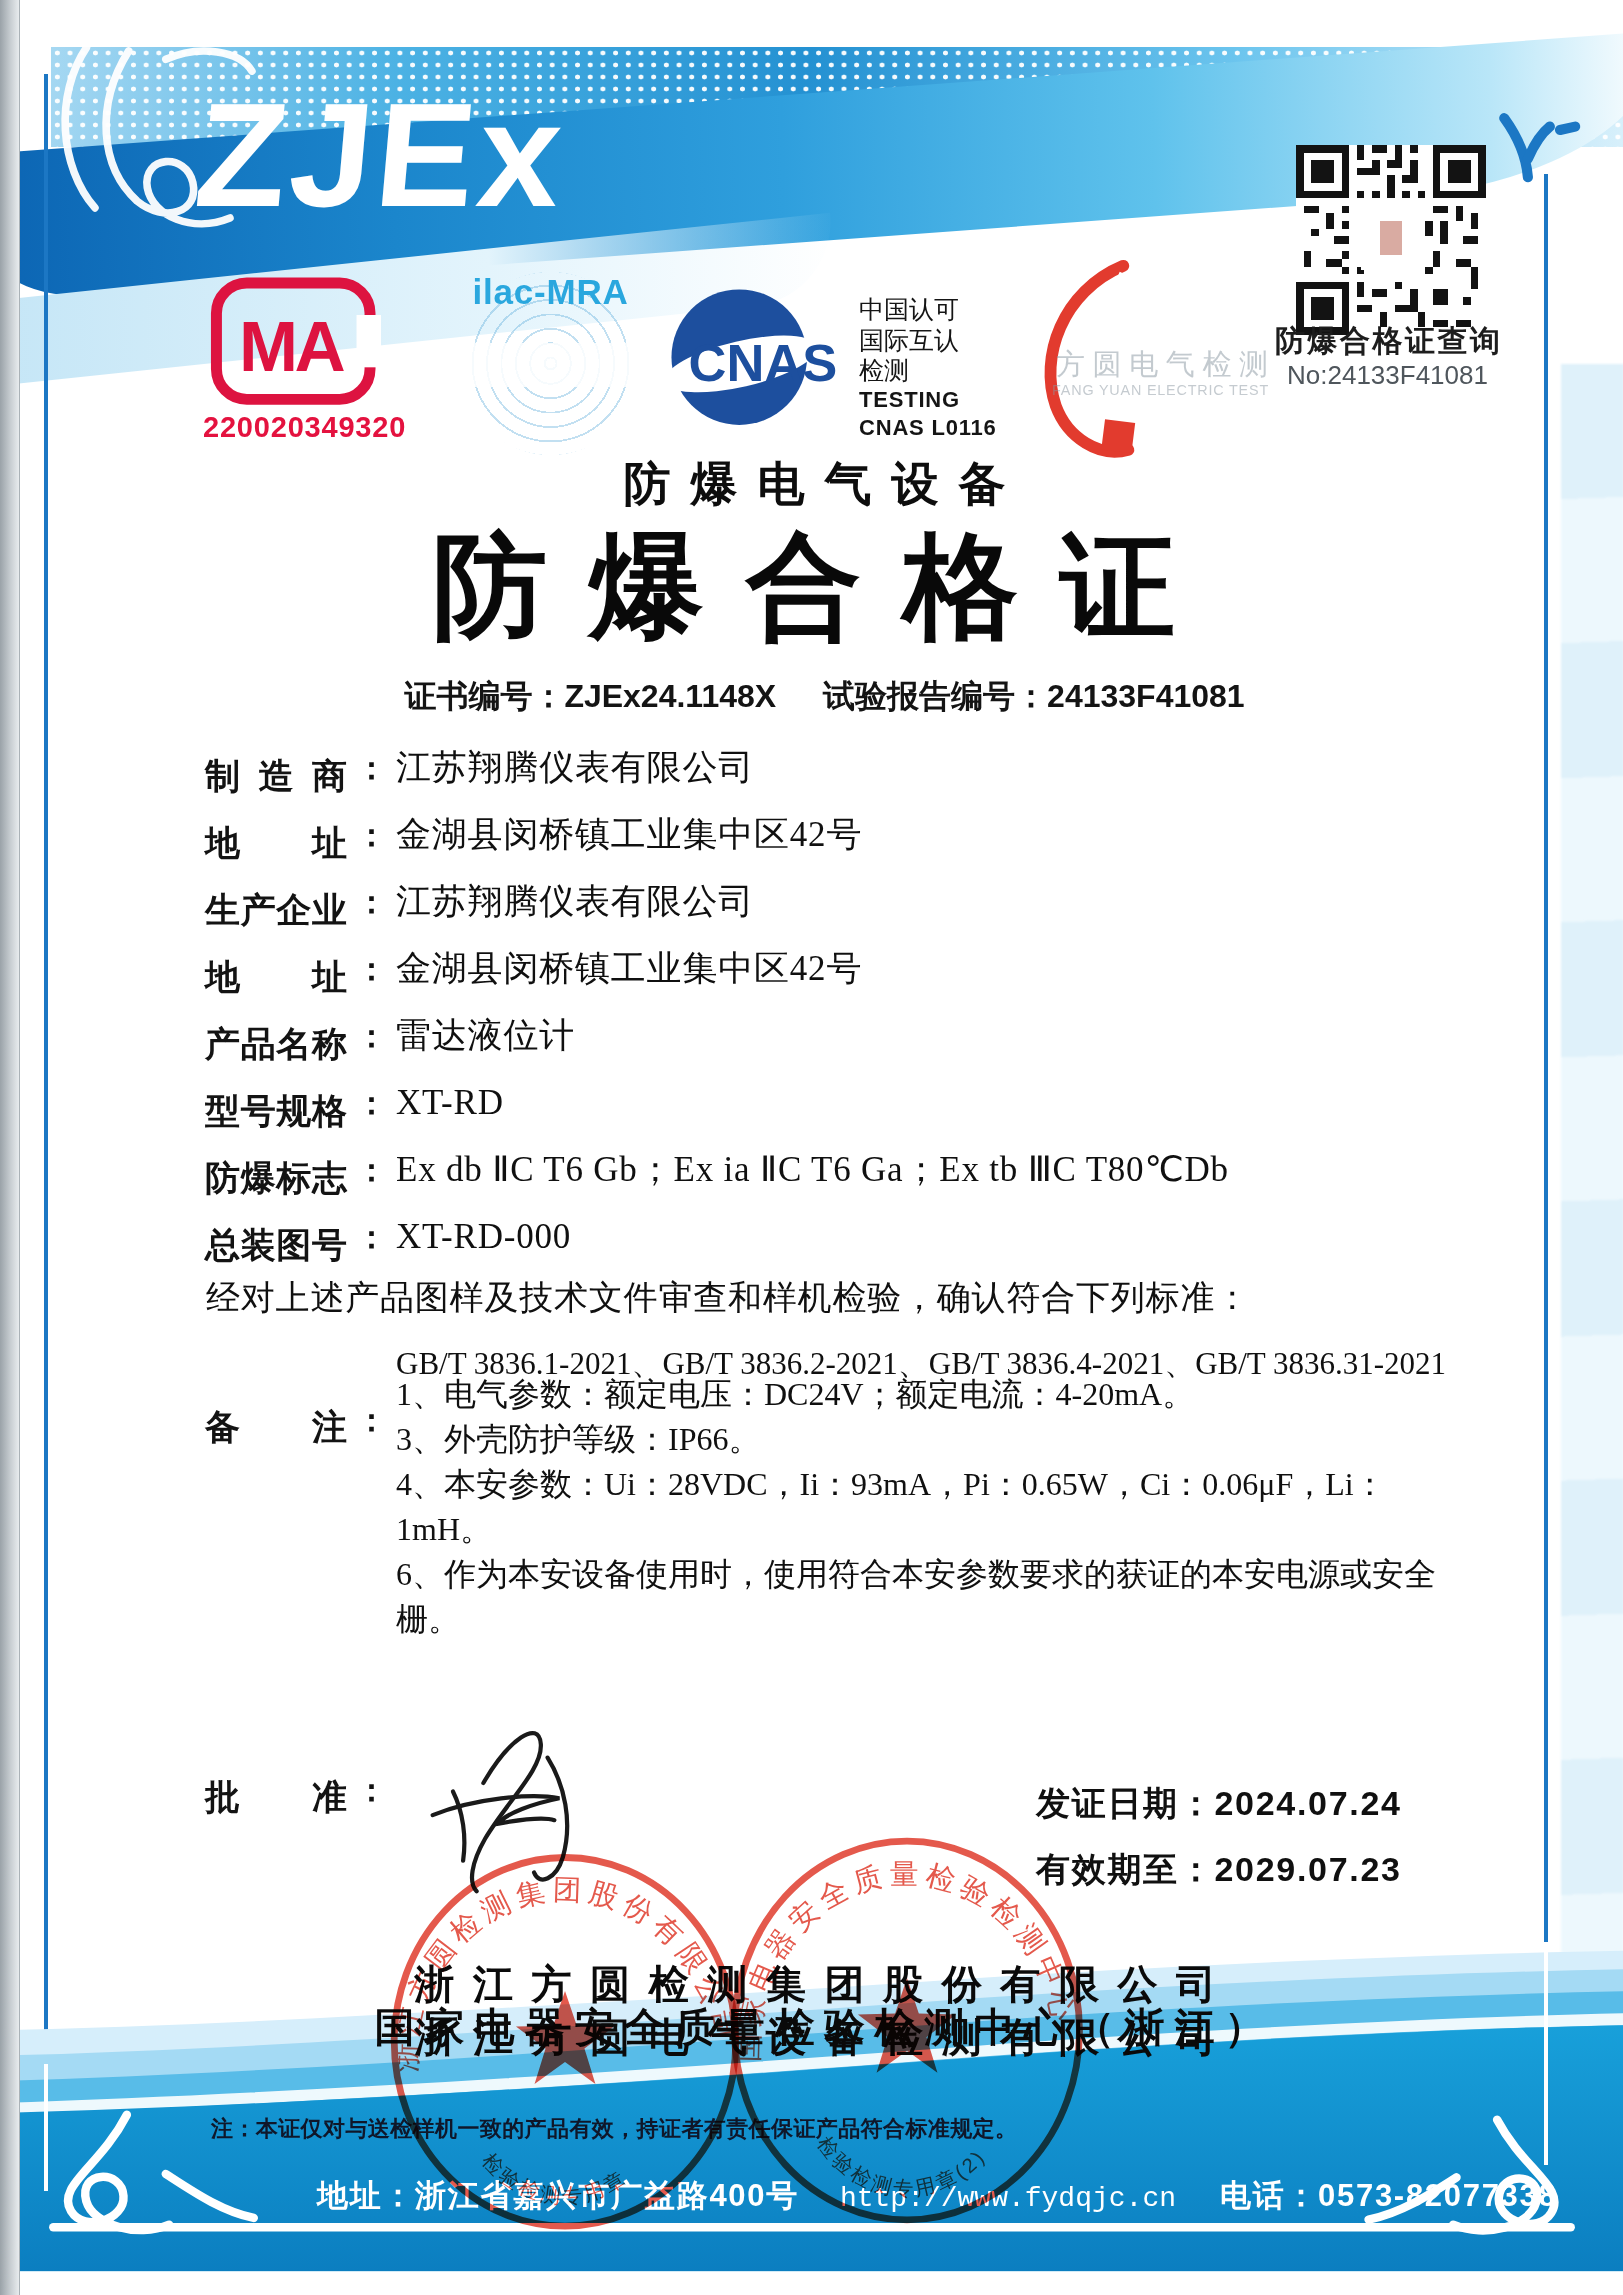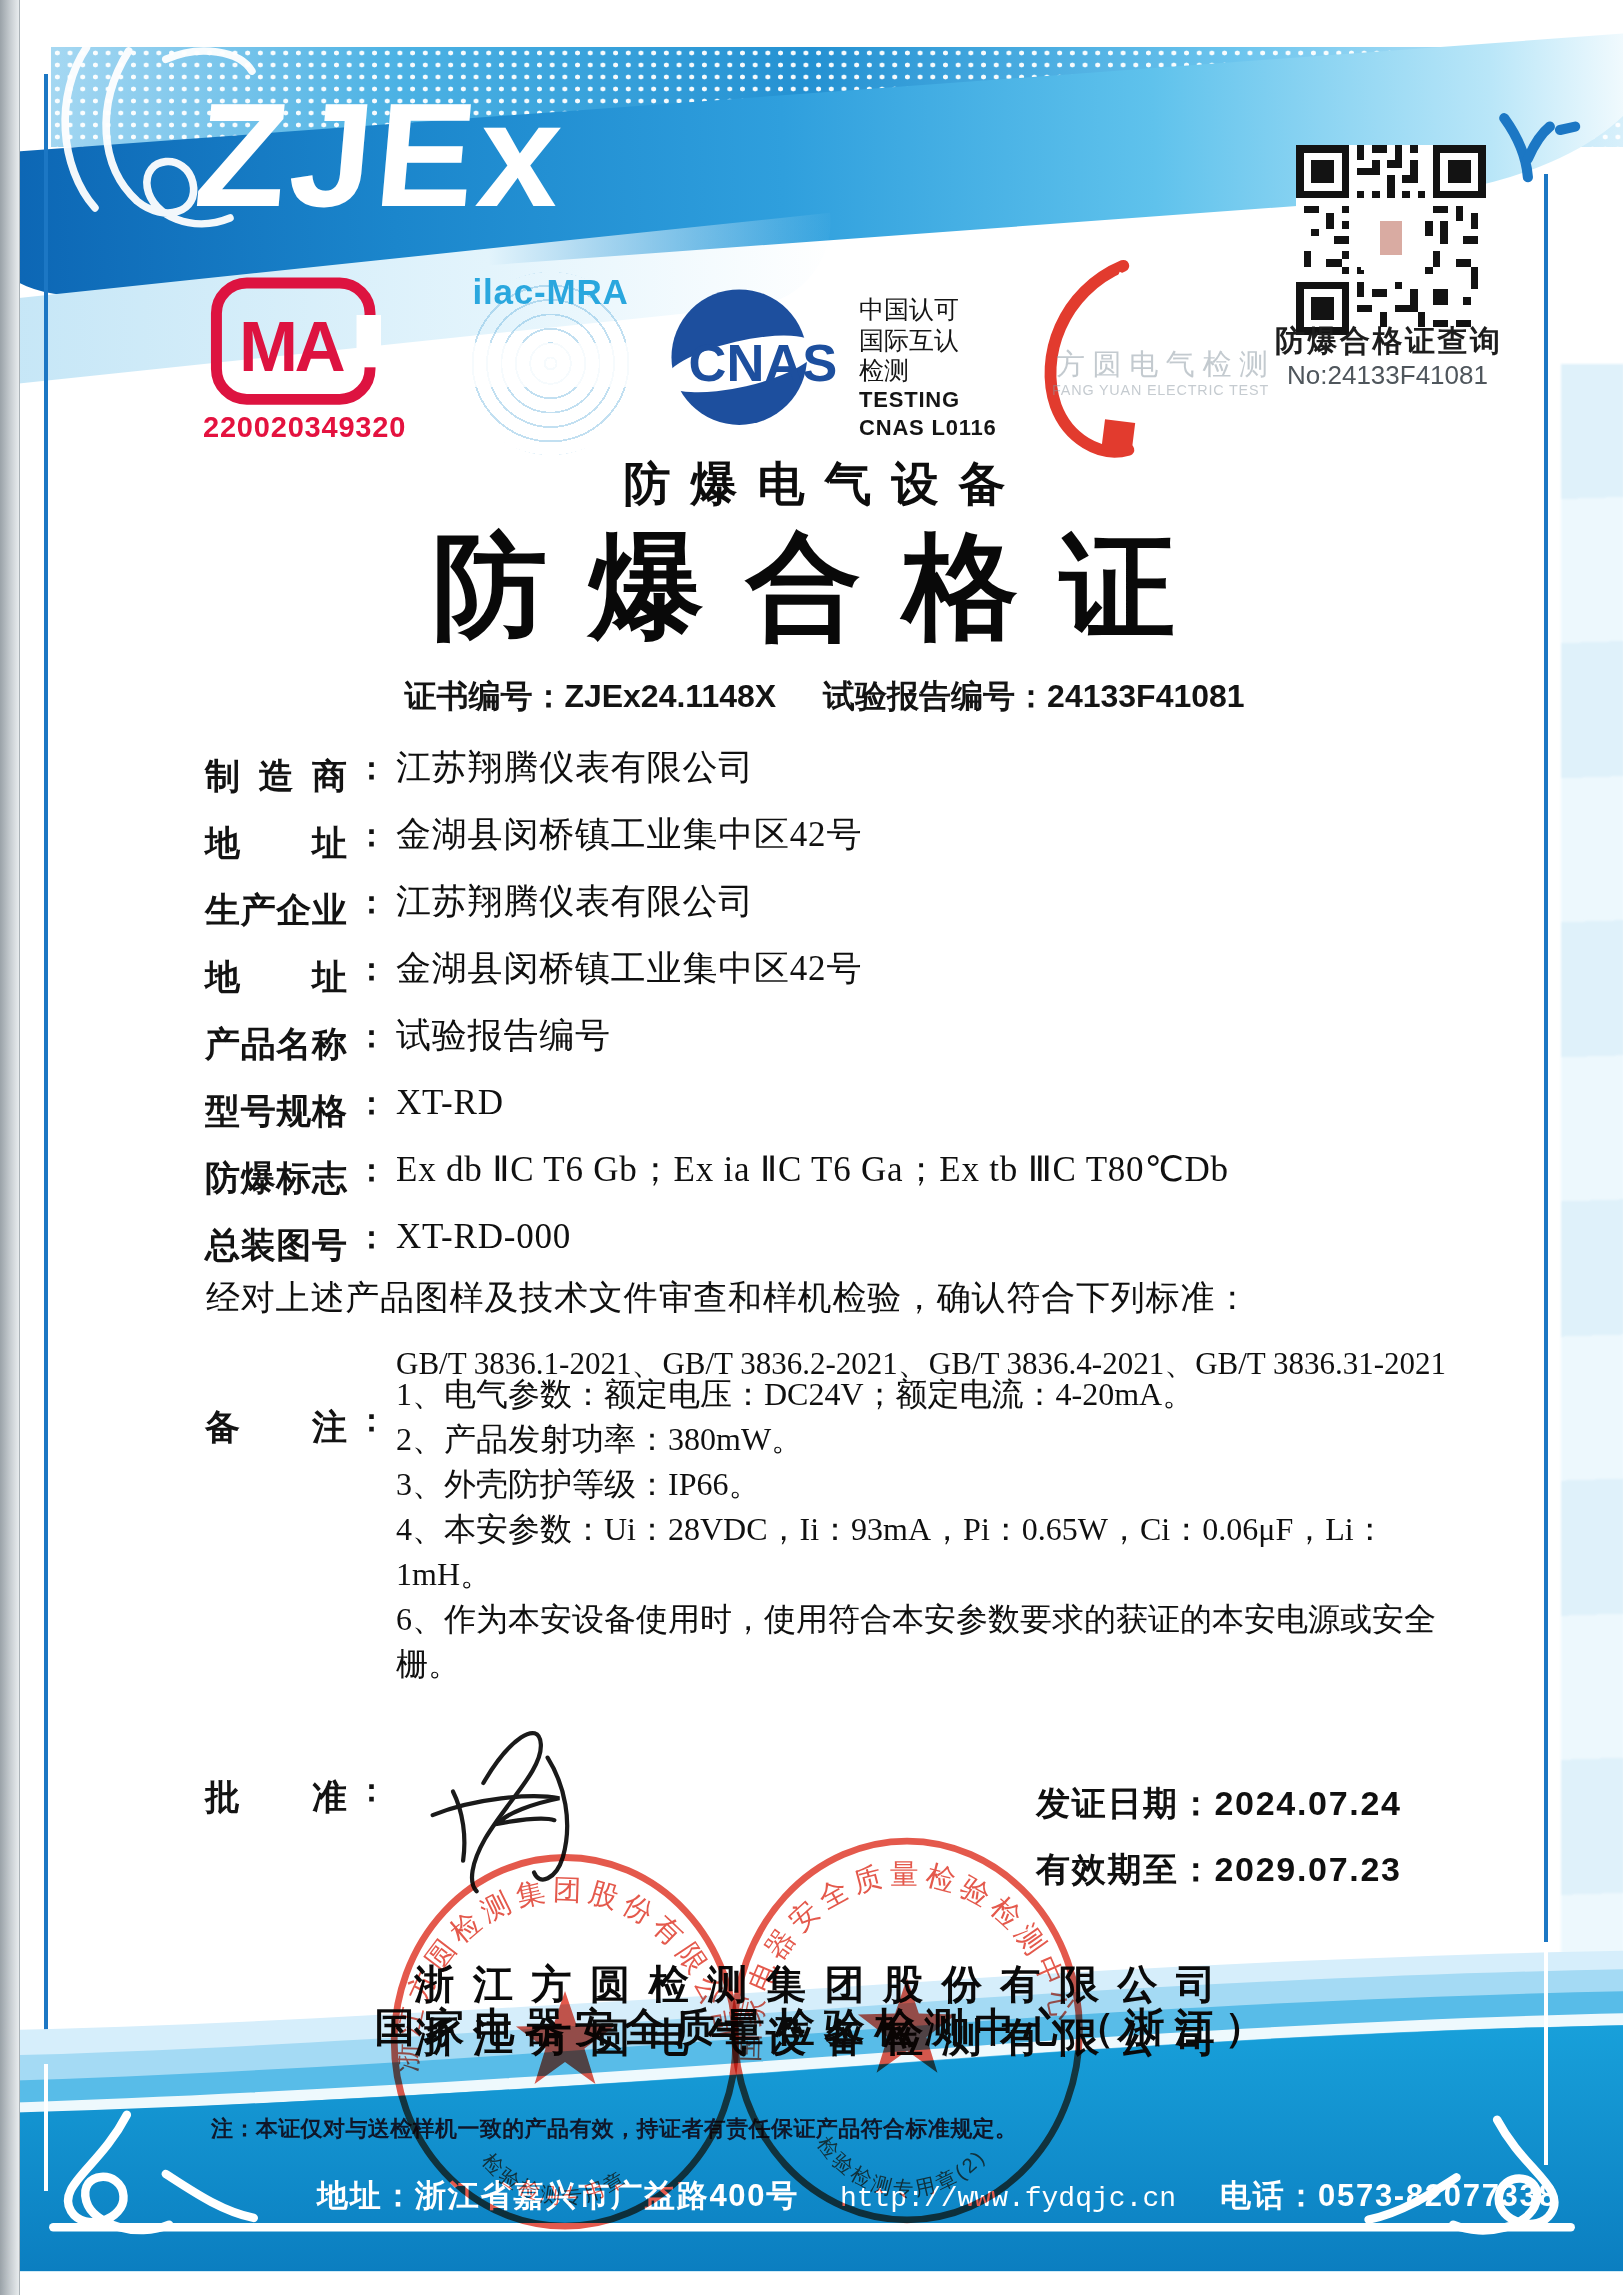--- a/index.html
+++ b/index.html
@@ -229,42 +229,41 @@
     <div class="frow">
       <span class="flabel">地址</span><span class="fcolon">：</span><span class="fvalue">金湖县闵桥镇工业集中区42号</span>
     </div>
     <div class="frow">
       <span class="flabel">生产企业</span><span class="fcolon">：</span><span class="fvalue">江苏翔腾仪表有限公司</span>
     </div>
     <div class="frow">
       <span class="flabel">地址</span><span class="fcolon">：</span><span class="fvalue">金湖县闵桥镇工业集中区42号</span>
     </div>
     <div class="frow">
-      <span class="flabel">产品名称</span><span class="fcolon">：</span><span class="fvalue">试验报告编号</span>
+      <span class="flabel">产品名称</span><span class="fcolon">：</span><span class="fvalue">雷达液位计</span>
     </div>
     <div class="frow">
       <span class="flabel">型号规格</span><span class="fcolon">：</span><span class="fvalue">XT-RD</span>
     </div>
     <div class="frow">
       <span class="flabel">防爆标志</span><span class="fcolon">：</span><span class="fvalue">Ex db ⅡC T6 Gb；Ex ia ⅡC T6 Ga；Ex tb ⅢC T80℃Db</span>
     </div>
     <div class="frow">
       <span class="flabel">总装图号</span><span class="fcolon">：</span><span class="fvalue">XT-RD-000</span>
     </div>
   </div>
 
   <div class="abs statement">经对上述产品图样及技术文件审查和样机检验，确认符合下列标准：</div>
   <div class="abs standards">GB/T 3836.1-2021、GB/T 3836.2-2021、GB/T 3836.4-2021、GB/T 3836.31-2021</div>
 
   <div class="abs rlabel-row">
     <span class="flabel">备注</span><span class="fcolon">：</span>
   </div>
   <div class="abs notes">
     <div>1、电气参数：额定电压：DC24V；额定电流：4-20mA。</div>
-    <div>2、产品发射功率：380mW。</div>
     <div>3、外壳防护等级：IP66。</div>
     <div>4、本安参数：Ui：28VDC，Ii：93mA，Pi：0.65W，Ci：0.06μF，Li：1mH。</div>
     <div>6、作为本安设备使用时，使用符合本安参数要求的获证的本安电源或安全栅。</div>
   </div>
 
   <div class="abs aprow">
     <span class="flabel">批准</span><span class="fcolon">：</span>
   </div>
   <svg class="abs" style="left:382px;top:1710px;" width="245" height="195" viewBox="0 0 290 230">
     <g fill="none" stroke="#1a1a1a" stroke-width="5" stroke-linecap="round">

